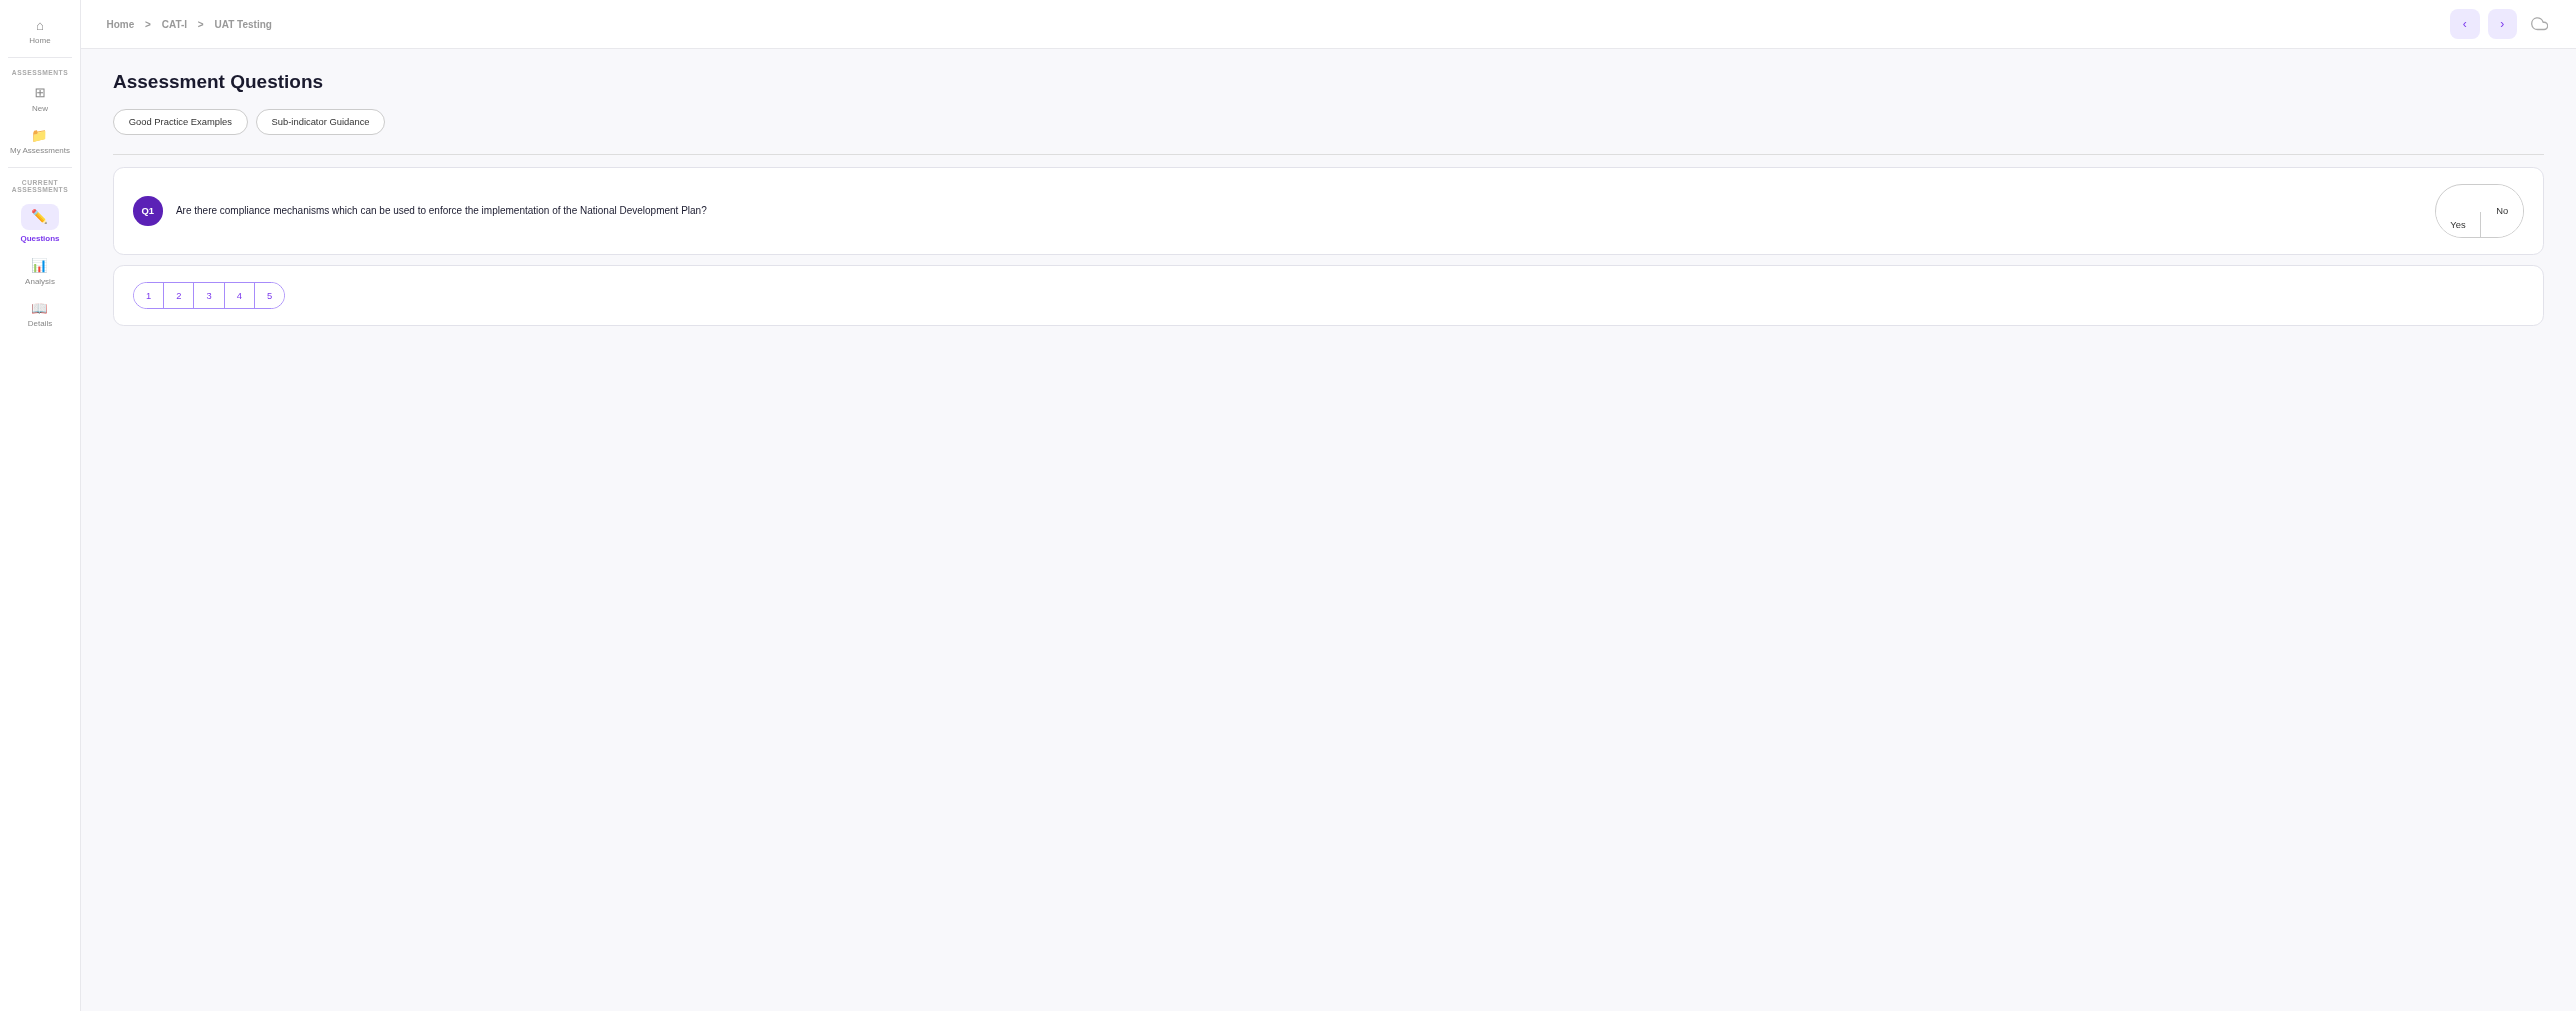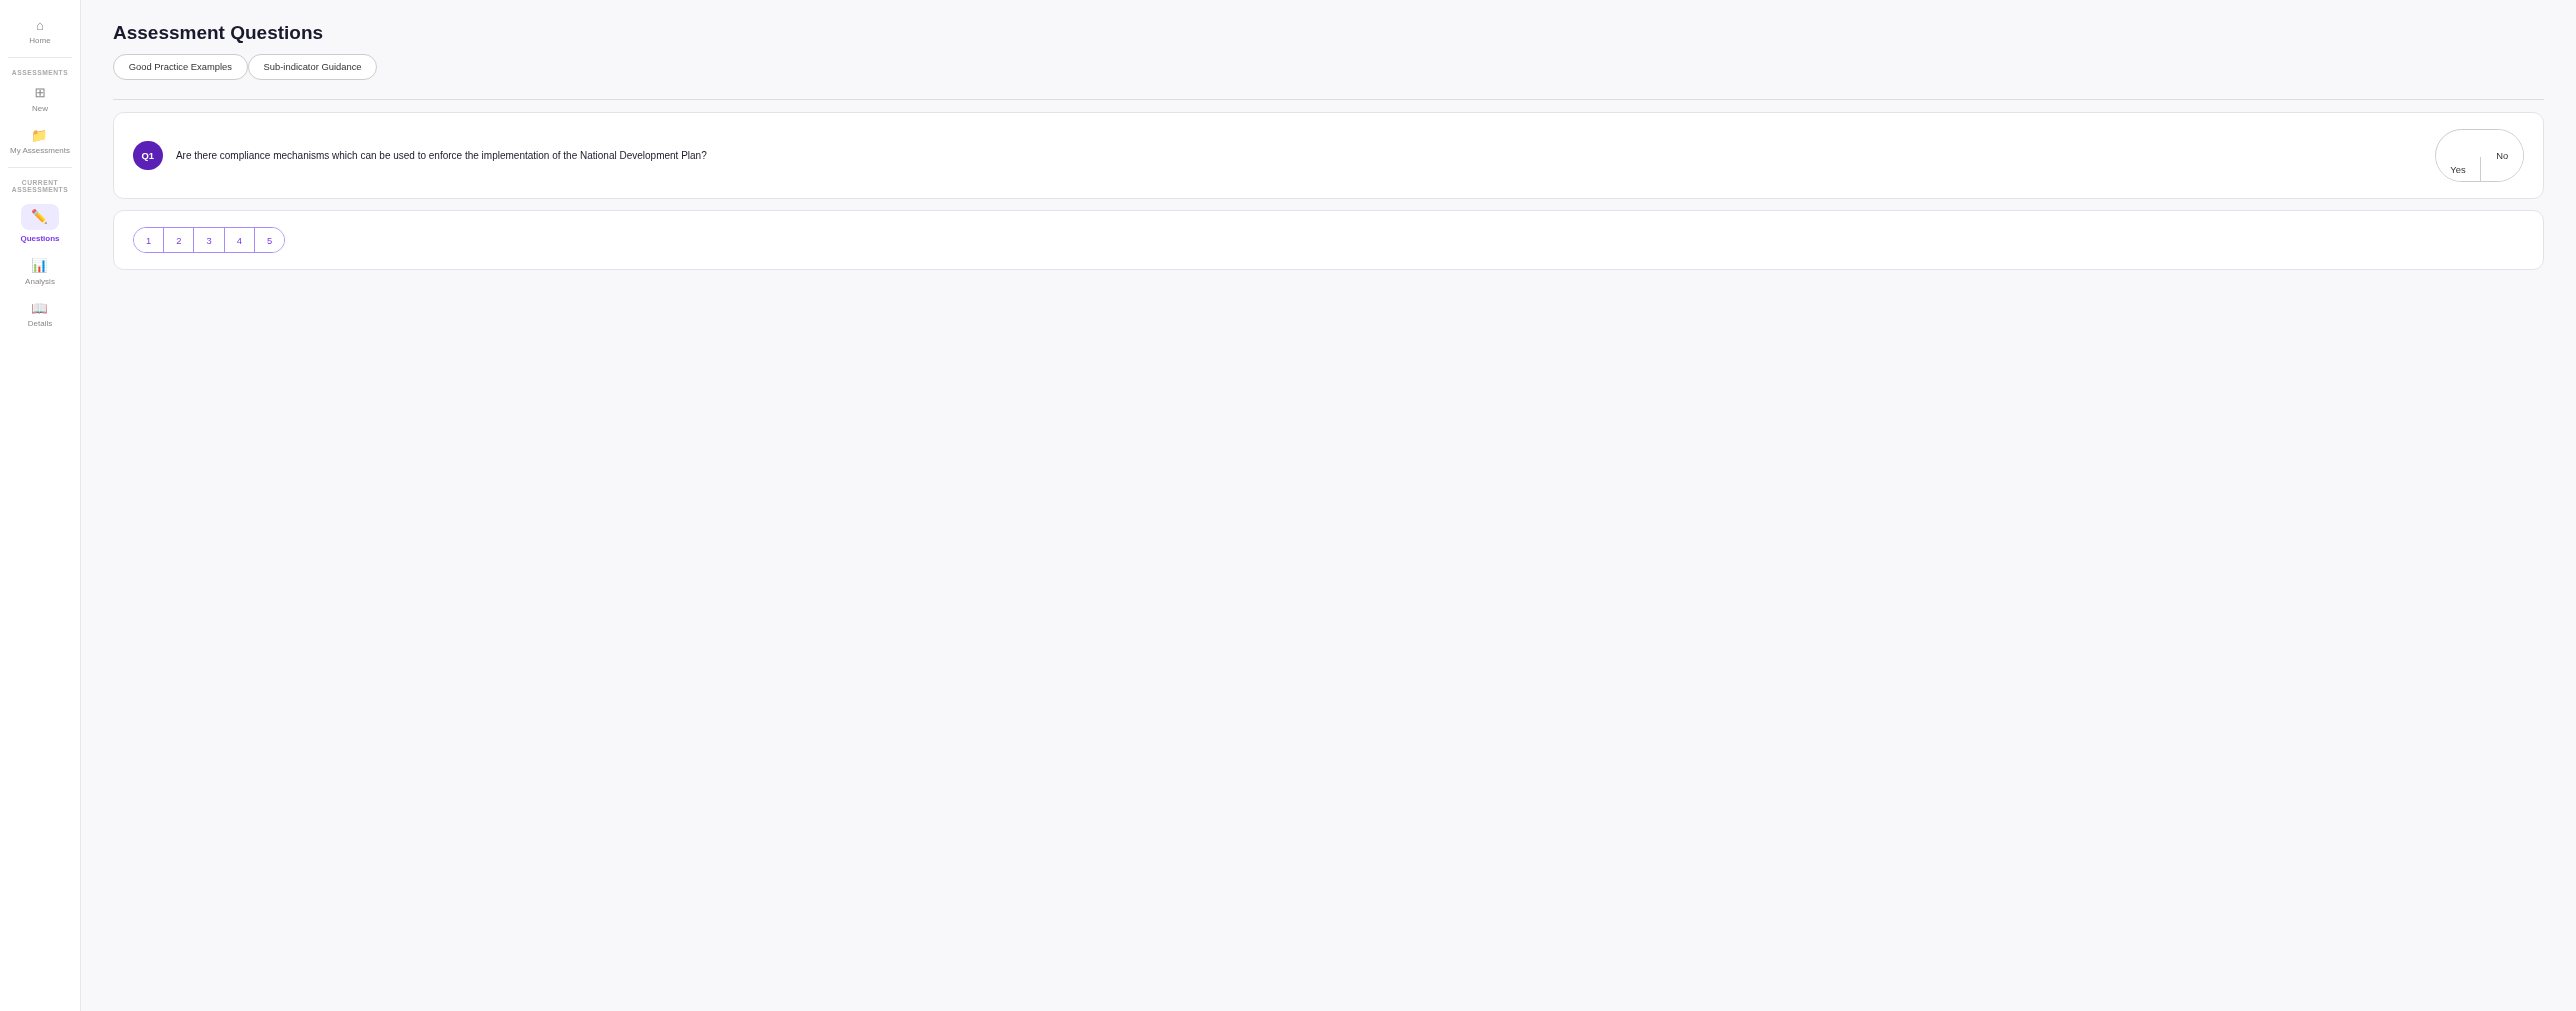--- a/index.html
+++ b/index.html
@@ -127,25 +127,26 @@
       flex: 1;
       overflow-y: auto;
       padding: 21.5px 32px;
       background: #f8f8fb;
     }
 
     .page-title {
       font-size: 19px;
       font-weight: 600;
       color: #1a1a2e;
-      margin-bottom: 10px;
+      margin-bottom: 16px;
     }
 
     .button-group {
       display: flex;
+      gap: 8px;
       margin-bottom: 19px;
     }
     .pill-btn {
       padding: 6.7px 14.8px;
       border-radius: 34px;
       border: 1.3px solid #ccc;
       background: #fff;
       font-size: 9.4px;
       color: #333;
       cursor: pointer;
@@ -290,20 +291,38 @@
   </div>
 
   <div class="sidebar-item">
     <span class="sidebar-icon">📖</span>
     <span>Details</span>
   </div>
 </nav>
 
 <div class="main">
 
+  <header class="topbar">
+    <div class="breadcrumb">
+      <span>Home</span>
+      <span> &gt; </span>
+      <span>CAT-I</span>
+      <span> &gt; </span>
+      <span>UAT Testing</span>
+    </div>
+    <div class="topbar-actions">
+      <button class="nav-btn">‹</button>
+      <button class="nav-btn">›</button>
+      <button class="cloud-btn">
+        <svg width="17.4" height="17.4" viewBox="0 0 24 24" fill="none" stroke="#aaa" stroke-width="1.8" stroke-linecap="round" stroke-linejoin="round">
+          <path d="M18 10h-1.26A8 8 0 1 0 9 20h9a5 5 0 0 0 0-10z"></path>
+        </svg>
+      </button>
+    </div>
+  </header>
 
   <div class="content">
     <h1 class="page-title">Assessment Questions</h1>
 
     <div class="button-group">
       <button class="pill-btn">Good Practice Examples</button>
       <button class="pill-btn">Sub-indicator Guidance</button>
     </div>
 
     <hr class="divider">

